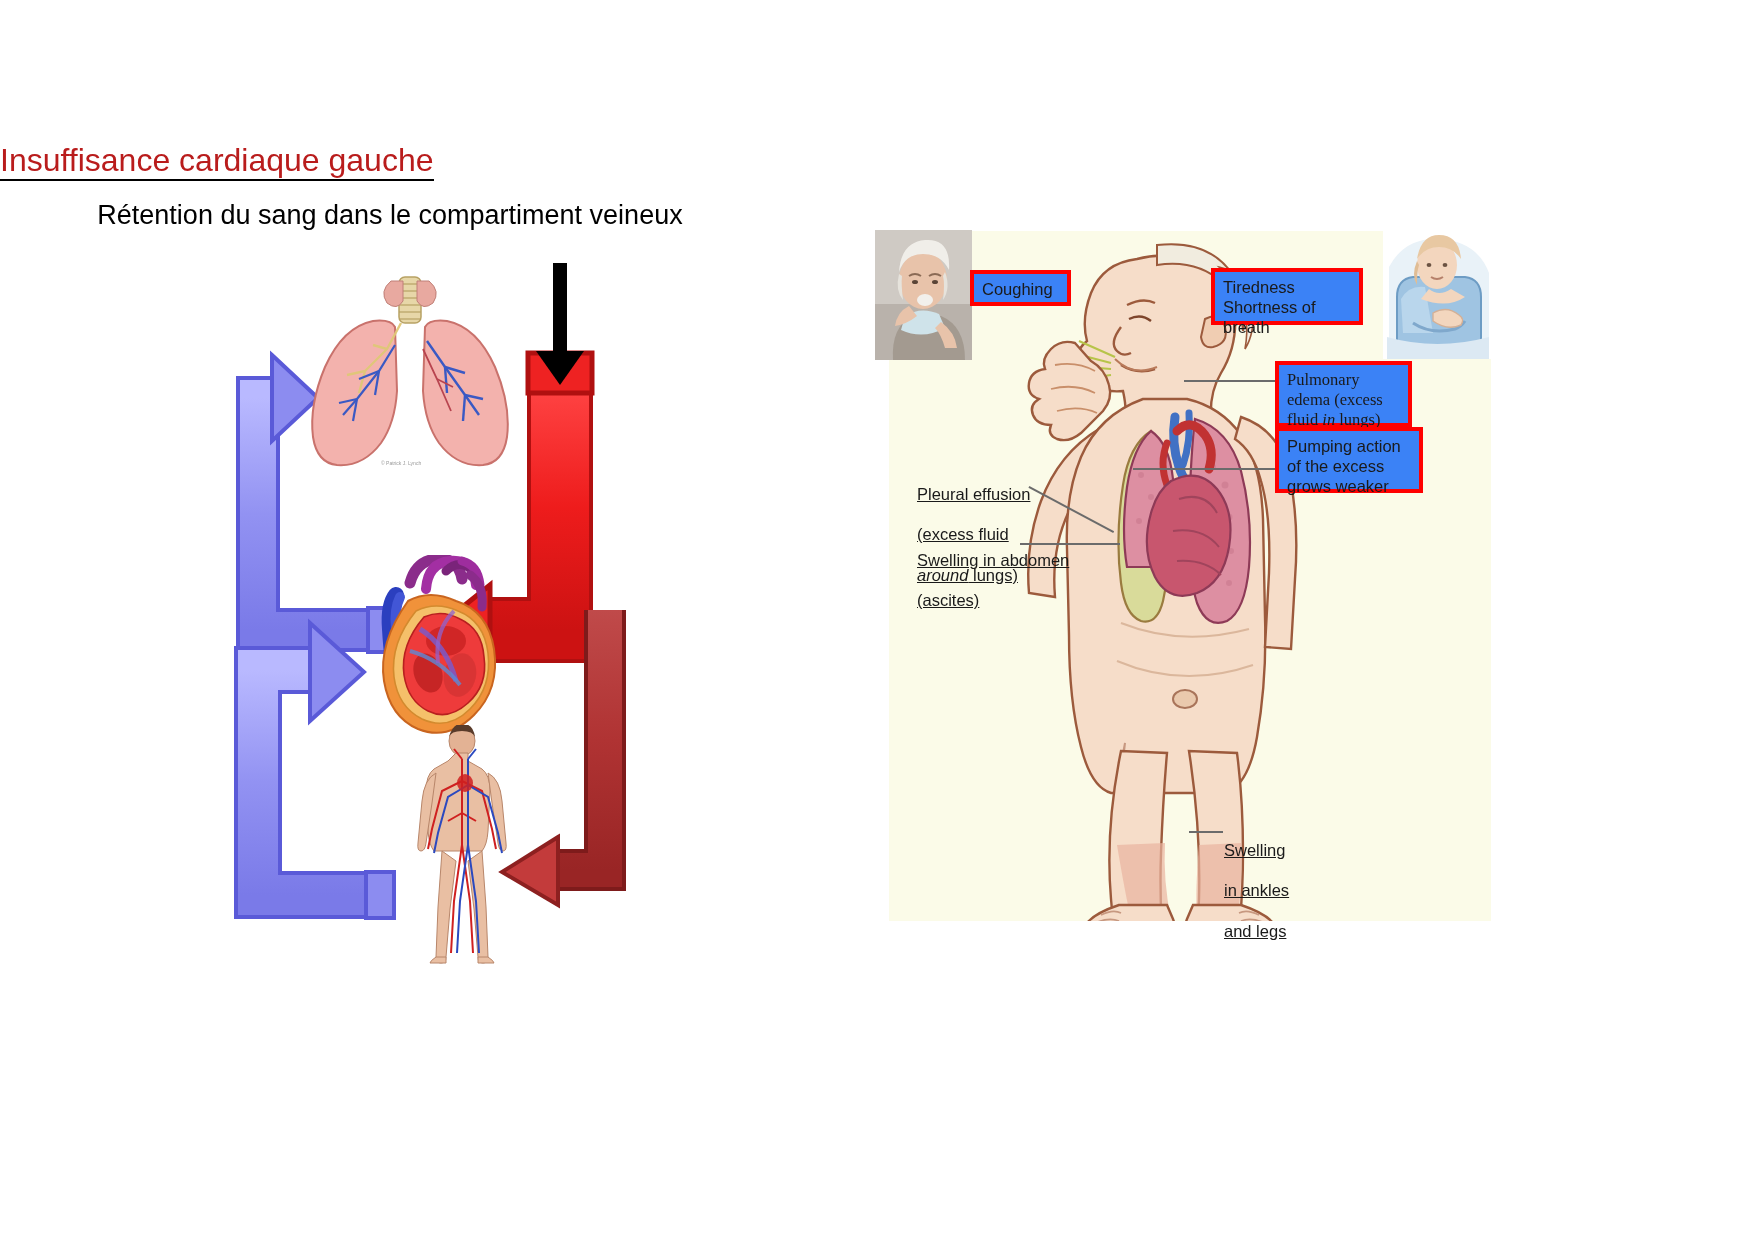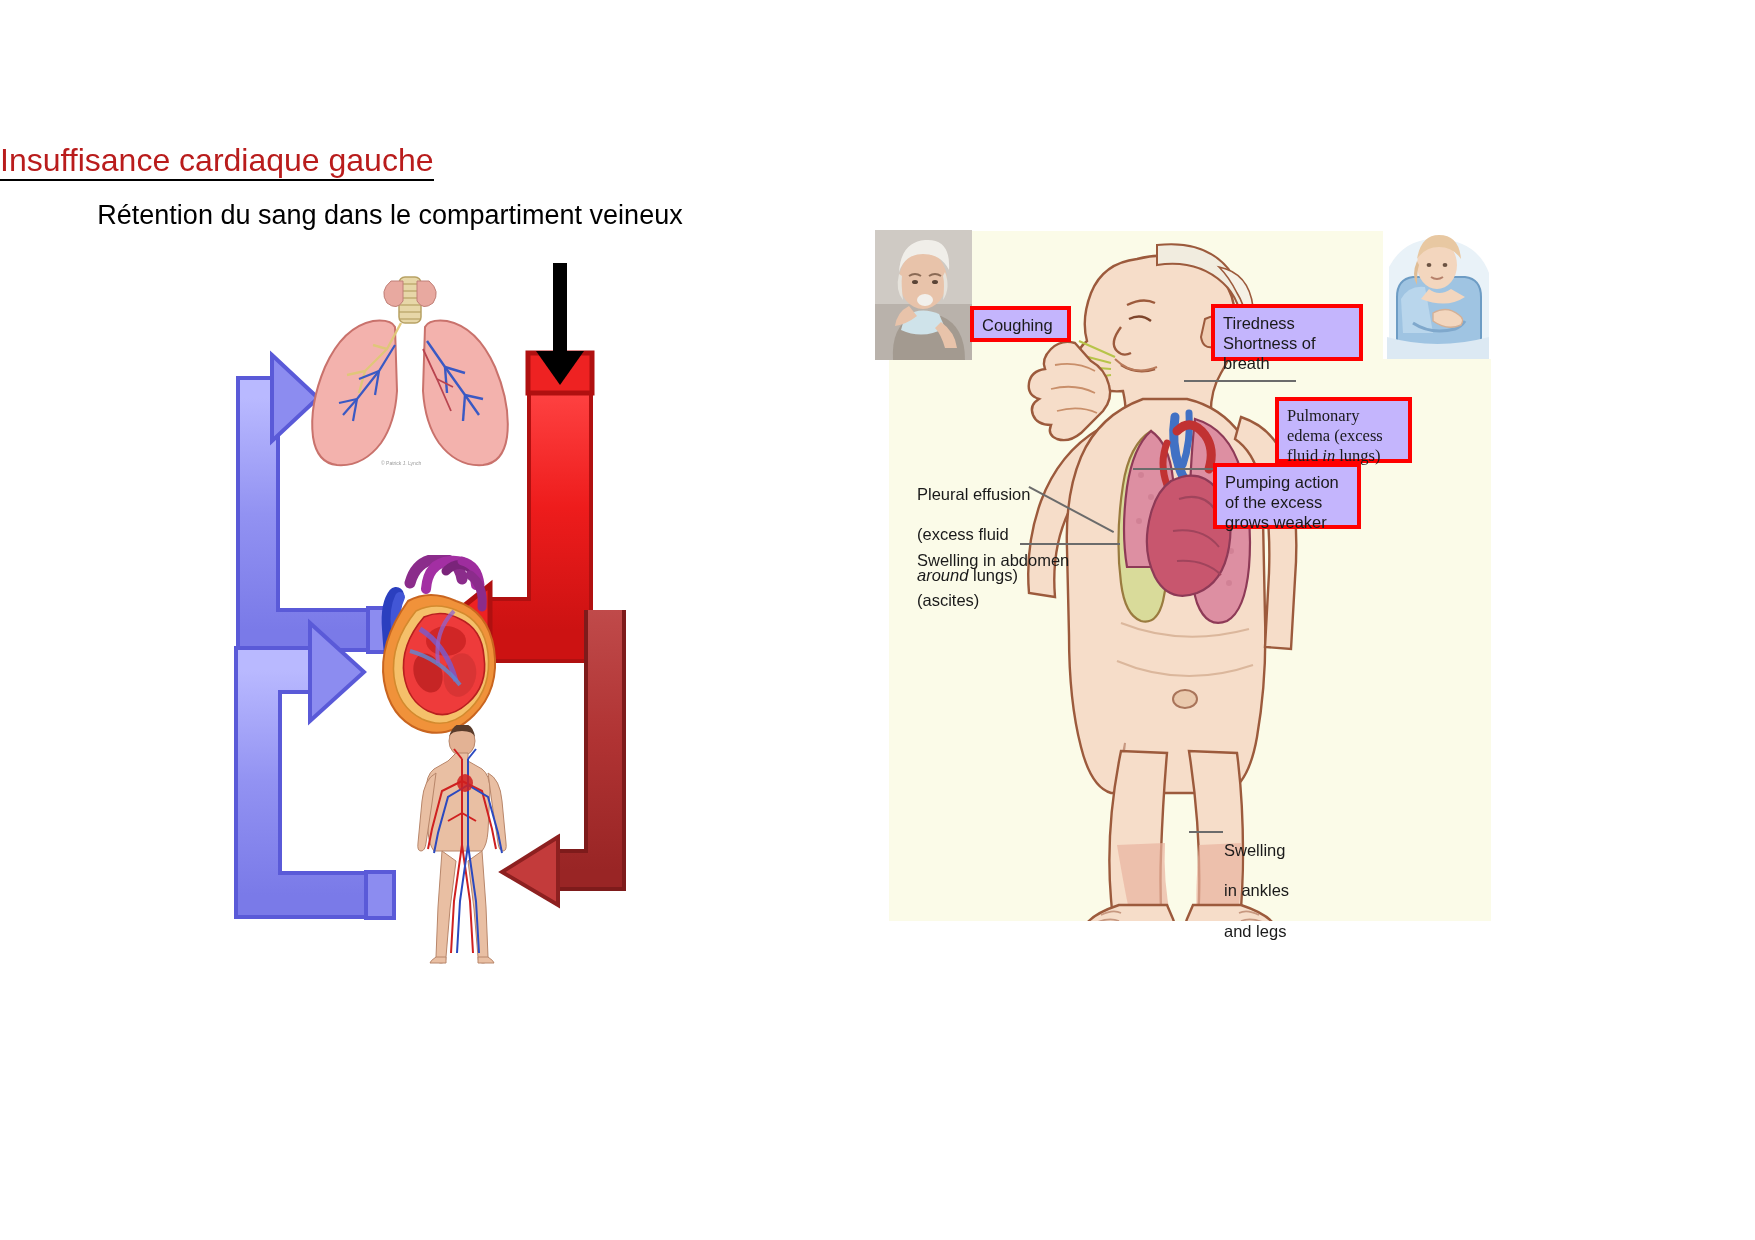--- a/index.html
+++ b/index.html
@@ -84,36 +84,36 @@
     top: 227px;
     width: 110px;
     height: 132px;
     overflow: hidden;
     background: #ffffff;
   }
 
   .callout {
     position: absolute;
     border: 4px solid #ff0000;
-    background: #c4b5fd;
+    background: #3b82f6;
     color: #1a1a1a;
     font-size: 16.5px;
     line-height: 1.22;
     padding: 5px 8px 6px 8px;
     font-family: "Liberation Sans", sans-serif;
     box-sizing: border-box;
-    margin-top: 36px;
   }
   .plainlabel {
     position: absolute;
     color: #1a1a1a;
     font-size: 16.5px;
     line-height: 1.22;
     font-family: "Liberation Sans", sans-serif;
     white-space: pre-line;
+    text-decoration: underline;
   }
   .plainlabel i, .callout i { font-style: italic; text-align: center; }
 
   .leader {
     position: absolute;
     background: #6b6b6b;
     height: 1.6px;
   }
 </style>
 </head>
@@ -468,21 +468,21 @@
   <div>Tiredness</div>
   <div>Shortness of breath</div>
 </div>
 
 <div class="callout" style="left:1275px; top:361px; width:137px; height:66px;font-family:Liberation Serif, serif;">
   <div>Pulmonary</div>
   <div>edema (excess</div>
   <div><span>fluid </span><i>in</i><span> lungs)</span></div>
 </div>
 
-<div class="callout" style="left:1213px; top:427px; width:148px; height:66px;">
+<div class="callout" style="left:1275px; top:427px; width:148px; height:66px;">
   <div>Pumping action</div>
   <div>of the excess</div>
   <div>grows weaker</div>
 </div>
 
 <div class="plainlabel" style="left:917px; top:464px;">
   <div>Pleural effusion</div>
   <div>(excess fluid</div>
   <div><i>around</i><span> lungs)</span></div>
 </div>

